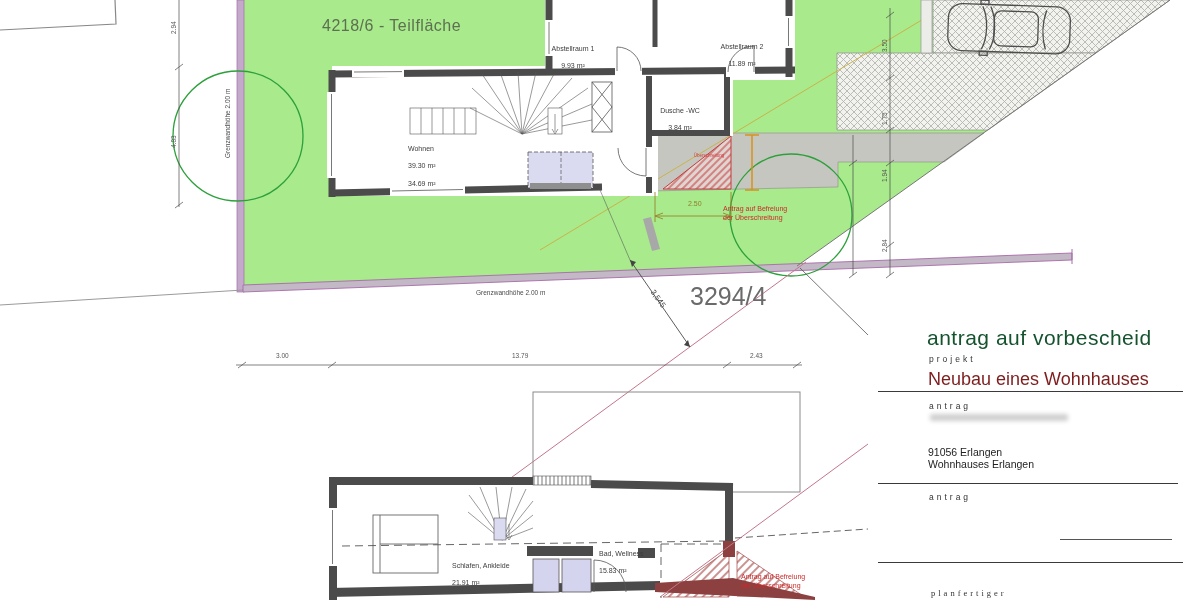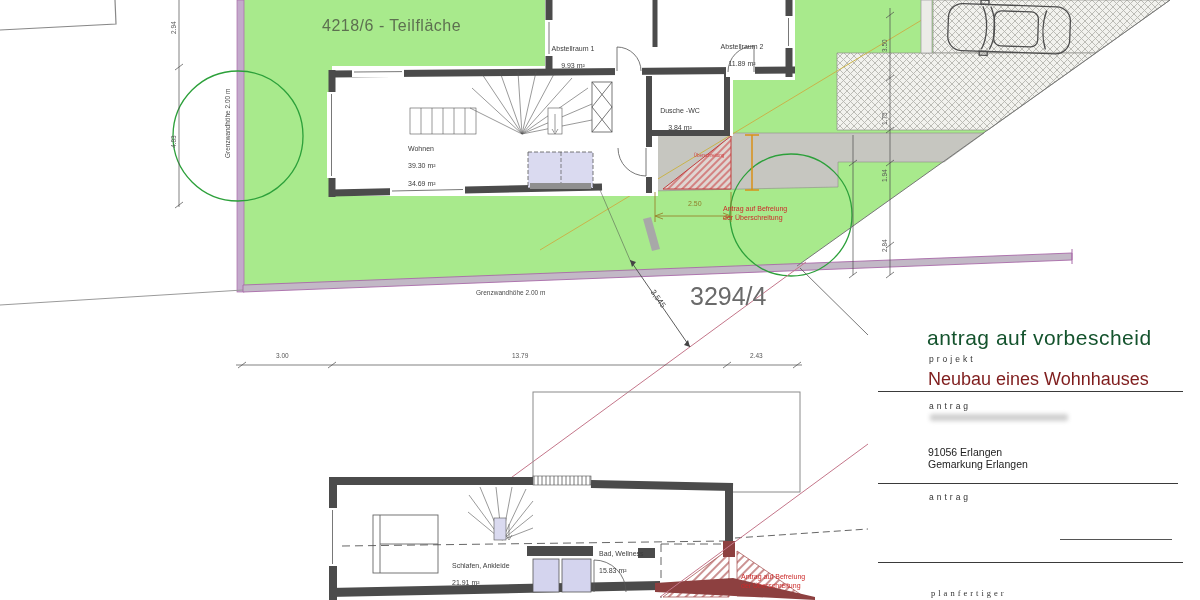--- a/index.html
+++ b/index.html
@@ -315,21 +315,21 @@
 der Überschreitung</div>
 
 <div>
   <div class="lbl tb-title" style="left:927px;top:325px;">antrag auf vorbescheid</div>
   <div class="lbl tb-label" style="left:929px;top:354px;">projekt</div>
   <div class="lbl tb-value" style="left:928px;top:368px;">Neubau eines Wohnhauses</div>
   <div class="rule" style="left:878px;top:391px;width:305px;"></div>
   <div class="lbl tb-label" style="left:929px;top:401px;">antrag</div>
   <div class="blurbar" style="left:930px;top:414px;width:138px;height:7px;"></div>
   <div class="lbl tb-small" style="left:928px;top:446px;">91056 Erlangen</div>
-  <div class="lbl tb-small" style="left:928px;top:458px;">Gemarkung Erlangen</div>
+  <div class="lbl tb-small" style="left:928px;top:458px;">Wohnhauses Erlangen</div>
   <div class="rule" style="left:878px;top:483px;width:300px;"></div>
   <div class="lbl tb-label" style="left:929px;top:492px;">antrag</div>
   <div class="sig" style="left:1060px;top:539px;width:112px;"></div>
   <div class="rule" style="left:878px;top:562px;width:305px;"></div>
   <div class="lbl tb-label" style="left:931px;top:588px;font-family:Liberation Serif, serif;">planfertiger</div>
 </div>
 
 </div>
 
 </body></html>

